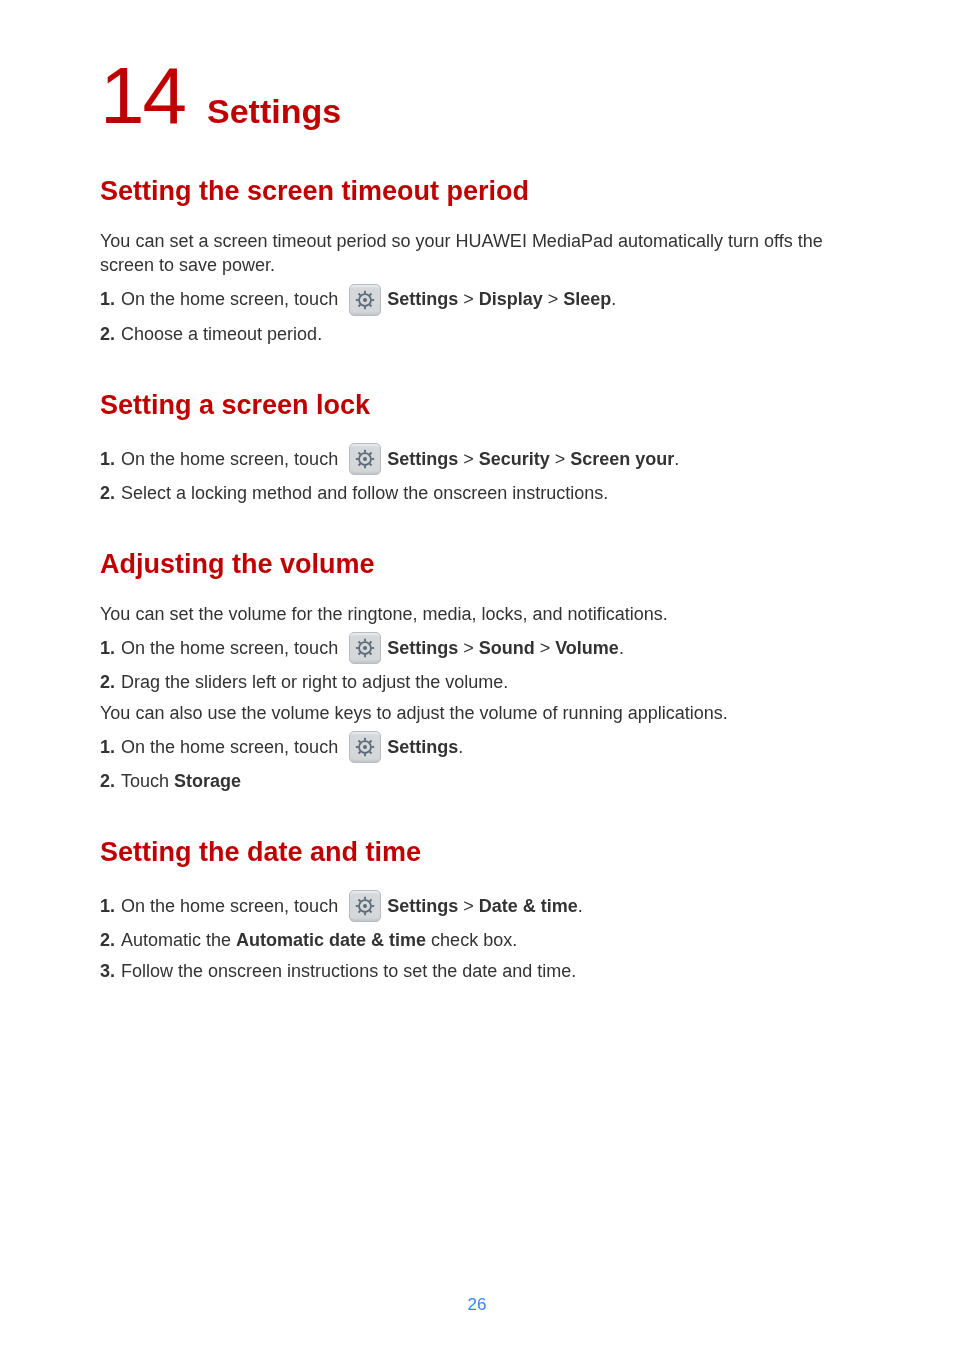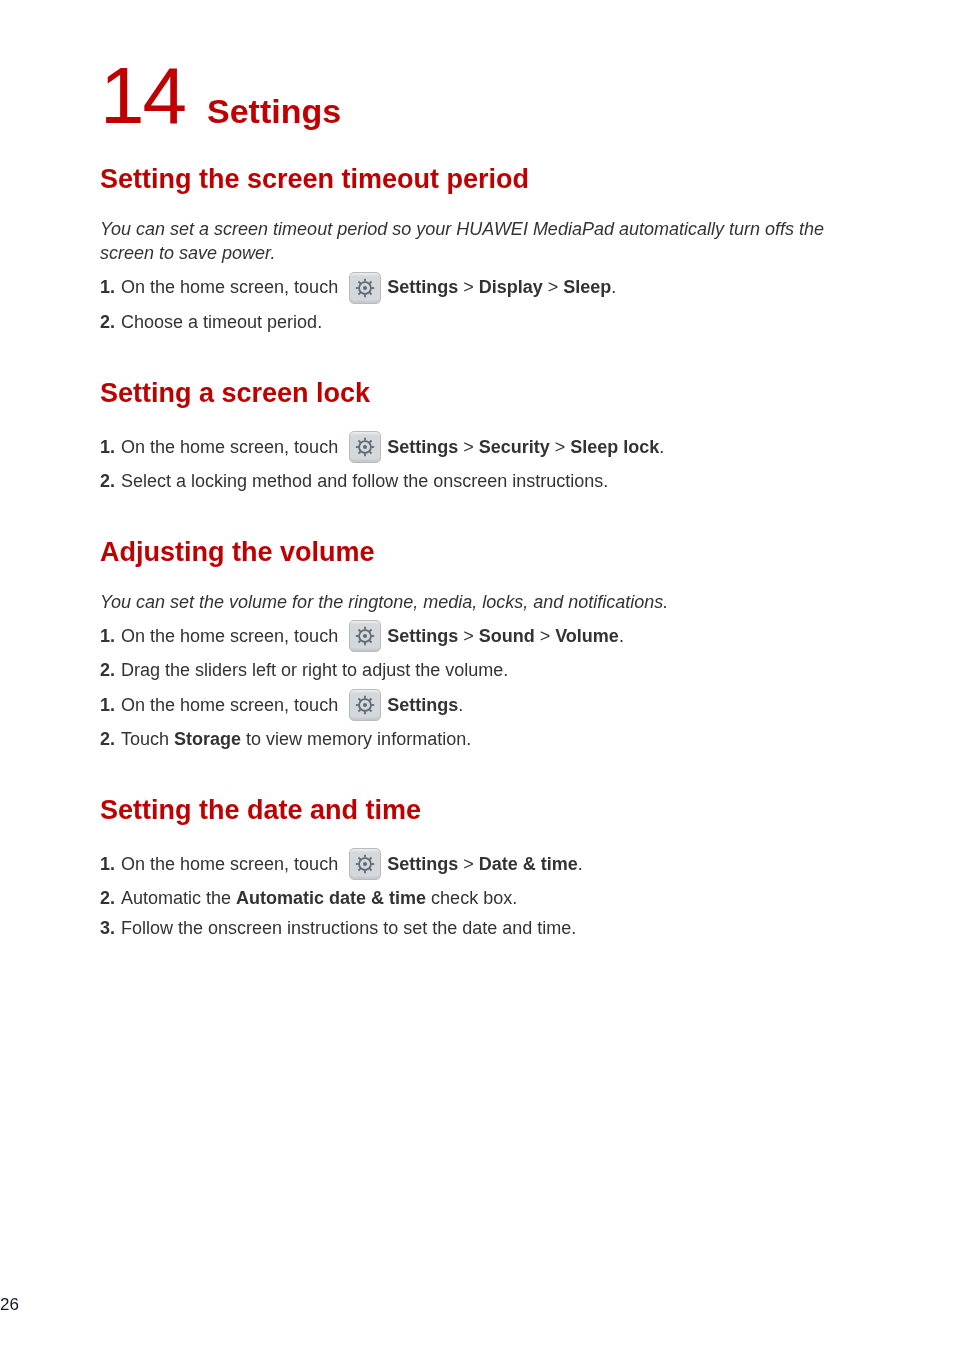--- a/index.html
+++ b/index.html
@@ -12,21 +12,21 @@
   .page {
     width: 954px;
     min-height: 1351px;
     padding: 56px 100px 40px 100px;
     box-sizing: border-box;
     position: relative;
   }
   .chapter-line {
     display: flex;
     align-items: baseline;
-    margin-bottom: 28px;
+    margin-bottom: 40px;
   }
   .chapter-num {
     font-size: 80px;
     font-weight: 400;
     color: #c00000;
     line-height: 1;
     letter-spacing: -2px;
   }
   .chapter-title {
     font-size: 34px;
@@ -41,21 +41,20 @@
     margin: 44px 0 22px 0;
   }
   h2.section.first {
     margin-top: 4px;
   }
   p.body {
     font-size: 18px;
     color: #333;
     margin: 0 0;
     line-height: 1.35;
-    font-style: italic;
   }
   .step {
     display: flex;
     align-items: center;
     flex-wrap: wrap;
     margin: 6px 0;
     font-size: 18px;
     color: #333;
     line-height: 1.35;
   }
@@ -89,23 +88,23 @@
   }
   .icon-settings svg {
     width: 22px;
     height: 22px;
   }
   .page-num {
     position: absolute;
     bottom: 36px;
     width: 100%;
     left: 0;
-    text-align: left;
+    text-align: center;
     font-size: 17px;
-    color: #0f172a;
+    color: #3b82f6;
   }
 </style>
 </head>
 <body>
 
 <div class="page">
 
   <div class="chapter-line">
     <span class="chapter-num">14</span>
     <span class="chapter-title">Settings</span>
@@ -164,21 +163,21 @@
             <line x1="17" y1="17" x2="19.1" y2="19.1"></line>
             <line x1="4.9" y1="19.1" x2="7" y2="17"></line>
             <line x1="17" y1="7" x2="19.1" y2="4.9"></line>
           </g>
         </svg>
     </span>
     <span class="bold">Settings</span>
     <span class="sep"> &gt; </span>
     <span class="bold">Security</span>
     <span class="sep"> &gt; </span>
-    <span class="bold">Sleep lock</span>
+    <span class="bold">Screen your</span>
     <span class="txt">.</span>
   </div>
 
   <div class="step">
     <span class="num">2. </span>
     <span class="txt">Select a locking method and follow the onscreen instructions.</span>
   </div>
 
 
   <h2 class="section">Adjusting the volume</h2>
@@ -209,20 +208,21 @@
     <span class="sep"> &gt; </span>
     <span class="bold">Volume</span>
     <span class="txt">.</span>
   </div>
 
   <div class="step">
     <span class="num">2. </span>
     <span class="txt">Drag the sliders left or right to adjust the volume.</span>
   </div>
 
+  <p class="body">You can also use the volume keys to adjust the volume of running applications.</p>
 
 
   <div class="step">
     <span class="num">1. </span>
     <span class="txt">On the home screen, touch </span>
     <span class="icon-settings">
       <svg viewBox="0 0 24 24" fill="none">
           <circle cx="12" cy="12" r="6.5" stroke="#5b6b78" stroke-width="2"></circle>
           <circle cx="12" cy="12" r="2.2" fill="#5b6b78"></circle>
           <g stroke="#5b6b78" stroke-width="2">
@@ -238,21 +238,20 @@
         </svg>
     </span>
     <span class="bold">Settings</span>
     <span class="txt">.</span>
   </div>
 
   <div class="step">
     <span class="num">2. </span>
     <span class="txt">Touch </span>
     <span class="bold">Storage</span>
-    <span class="txt"> to view memory information.</span>
   </div>
 
   <h2 class="section">Setting the date and time</h2>
 
   <div class="step">
     <span class="num">1. </span>
     <span class="txt">On the home screen, touch </span>
     <span class="icon-settings">
       <svg viewBox="0 0 24 24" fill="none">
           <circle cx="12" cy="12" r="6.5" stroke="#5b6b78" stroke-width="2"></circle>

